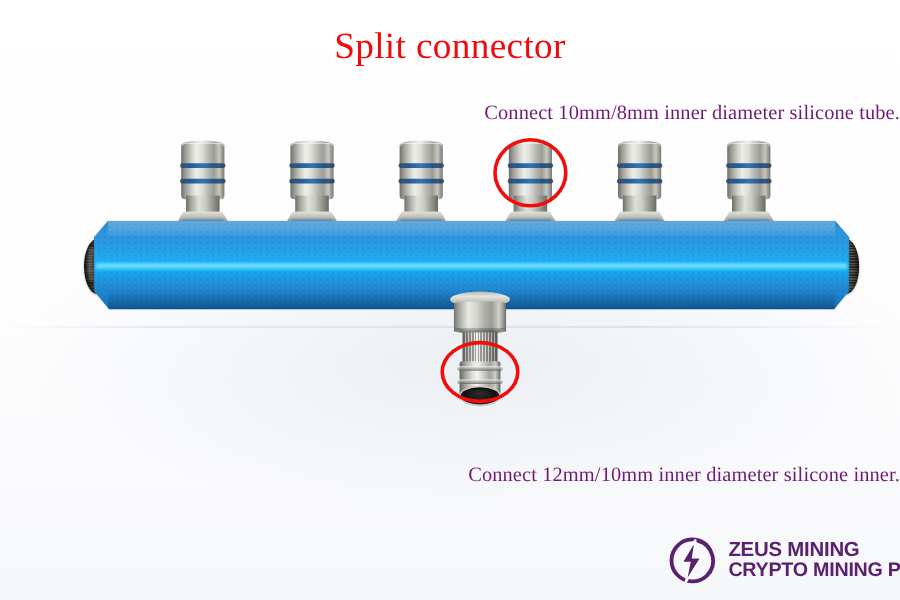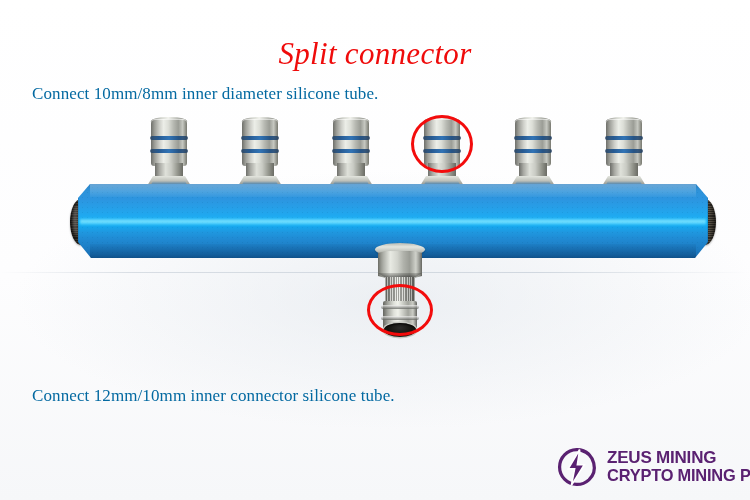--- a/index.html
+++ b/index.html
@@ -42,30 +42,29 @@
     color: #ef0b0b;
     font-family: "Liberation Serif", "DejaVu Serif", serif;
     font-size: 31px;
     line-height: 1;
     letter-spacing: 0.3px;
     white-space: nowrap;
   }
   .red-sub {
     position: absolute;
     left: 0; right: 0;
-    text-align: left;
-    color: #0369a1;
+    text-align: right;
+    color: #701a75;
     font-family: "Liberation Serif", "DejaVu Serif", serif;
     font-size: 17px;
     line-height: 1;
     letter-spacing: 0.1px;
     white-space: nowrap;
-    padding-left: 32px;
-  }
-  #split-title { top: 38px; font-style: italic; }
+  }
+  #split-title { top: 22px; }
   #split-sub   { top: 85px; }
   #main-title  { top: 347px; }
   #main-sub    { top: 387px; }
 
   
   .manifold {
     position: absolute;
     left: 70px;
     top: 182px;
     width: 646px;
@@ -448,21 +447,21 @@
     <div class="mc-knurl"></div>
     <div class="mc-barb"></div>
     <div class="mc-rib r1"></div>
     <div class="mc-rib r2"></div>
     <div class="mc-mouth"></div>
   </div>
 
   <div class="red-ring" id="ring-split"></div>
   <div class="red-ring" id="ring-main"></div>
 
-  <div class="red-sub" id="main-sub">Connect 12mm/10mm inner connector silicone tube.</div>
+  <div class="red-sub" id="main-sub">Connect 12mm/10mm inner diameter silicone inner.</div>
 
   <div class="logo">
     <svg class="logo-mark" viewBox="0 0 100 100">
       <path d="M78 22 A38 38 0 1 0 78 78 A38 38 0 0 0 62 14" fill="none" stroke="#5a2171" stroke-width="7" stroke-linecap="round"></path>
       <path d="M58 12 L33 54 L47 54 L40 90 L68 45 L53 45 Z" fill="#5a2171"></path>
       <path d="M58 12 L33 54 L47 54 L40 90 L68 45 L53 45 Z" fill="none" stroke="#ffffff" stroke-width="3.5"></path>
     </svg>
     <div class="logo-text">
       <div class="logo-line l1">ZEUS MINING</div>
       <div class="logo-line l2">CRYPTO MINING PRO</div>

